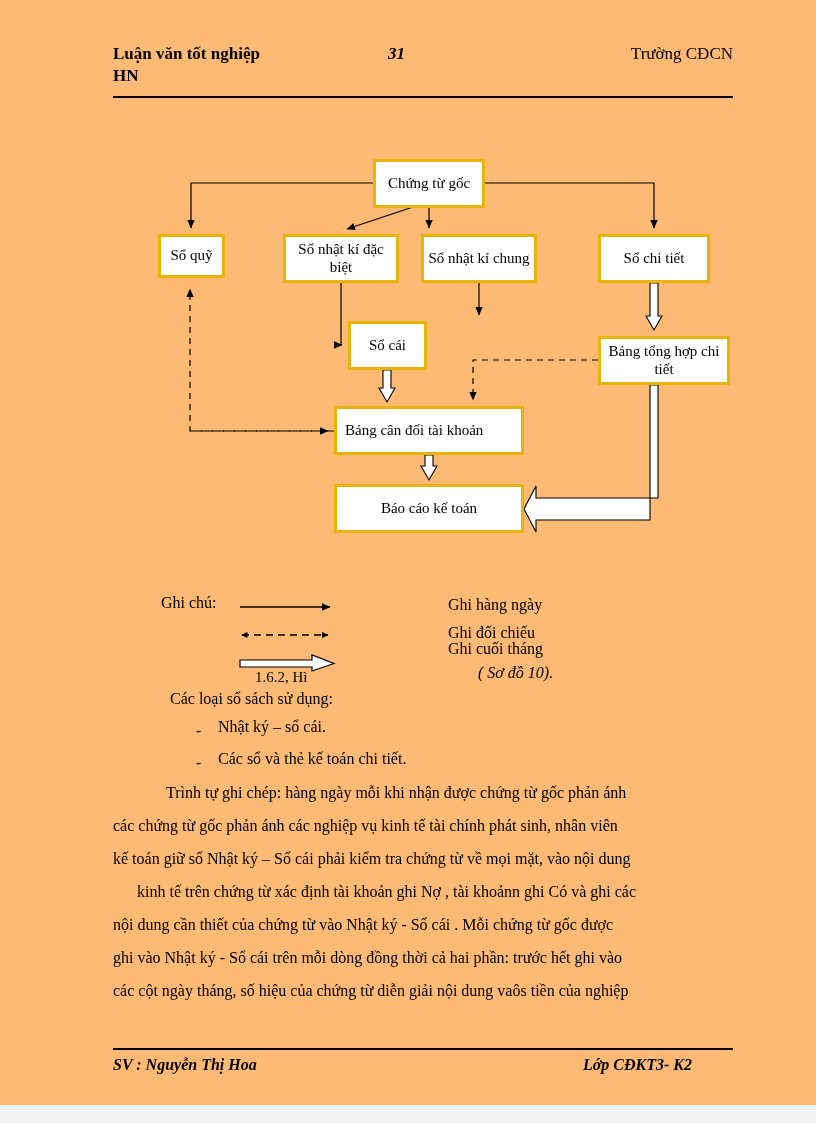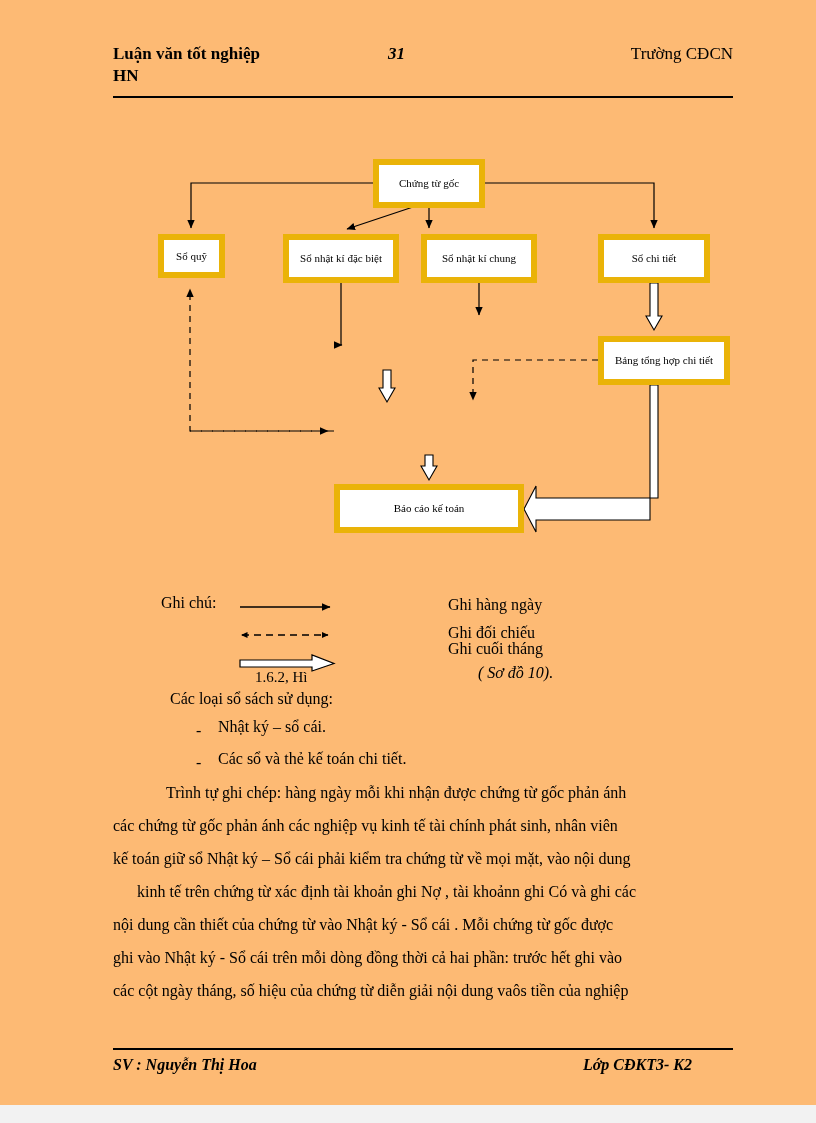--- a/index.html
+++ b/index.html
@@ -72,27 +72,27 @@
   #diagram {
     position: absolute;
     left: 0;
     top: 0;
     width: 816px;
     height: 1123px;
     pointer-events: none;
   }
   .dbox {
     position: absolute;
-    border: 6px solid #eab308;
+    border: 3px solid #eab308;
     background: #fff;
     display: flex;
     align-items: center;
     justify-content: center;
     text-align: center;
-    font-size: 11px;
+    font-size: 15px;
     line-height: 1.15;
     box-sizing: border-box;
   }
   .dbox.left-align {
     justify-content: flex-start;
     text-align: left;
     padding-left: 8px;
   }
   
   #legend {
@@ -238,22 +238,28 @@
   </div>
   <div class="dbox" style="left:283px; top:234px; width:116px; height:49px;">
     <span>Sổ nhật kí đặc biệt</span>
   </div>
   <div class="dbox" style="left:421px; top:234px; width:116px; height:49px;">
     <span>Sổ nhật kí chung</span>
   </div>
   <div class="dbox" style="left:598px; top:234px; width:112px; height:49px;">
     <span>Sổ chi tiết</span>
   </div>
+  <div class="dbox" style="left:348px; top:321px; width:79px; height:49px;">
+    <span>Sổ cái</span>
+  </div>
   <div class="dbox" style="left:598px; top:336px; width:132px; height:49px;">
     <span>Bảng tổng hợp chi tiết</span>
+  </div>
+  <div class="dbox left-align" style="left:334px; top:406px; width:190px; height:49px;">
+    <span>Bảng cân đối tài khoản</span>
   </div>
   <div class="dbox" style="left:334px; top:484px; width:190px; height:49px;">
     <span>Báo cáo kế toán</span>
   </div>
 
   <div id="legend">
     <span id="legend-title">Ghi chú:</span>
 
     <div class="legend-row" style="top:6px;">
       <svg width="200" height="20" xmlns="http://www.w3.org/2000/svg">

